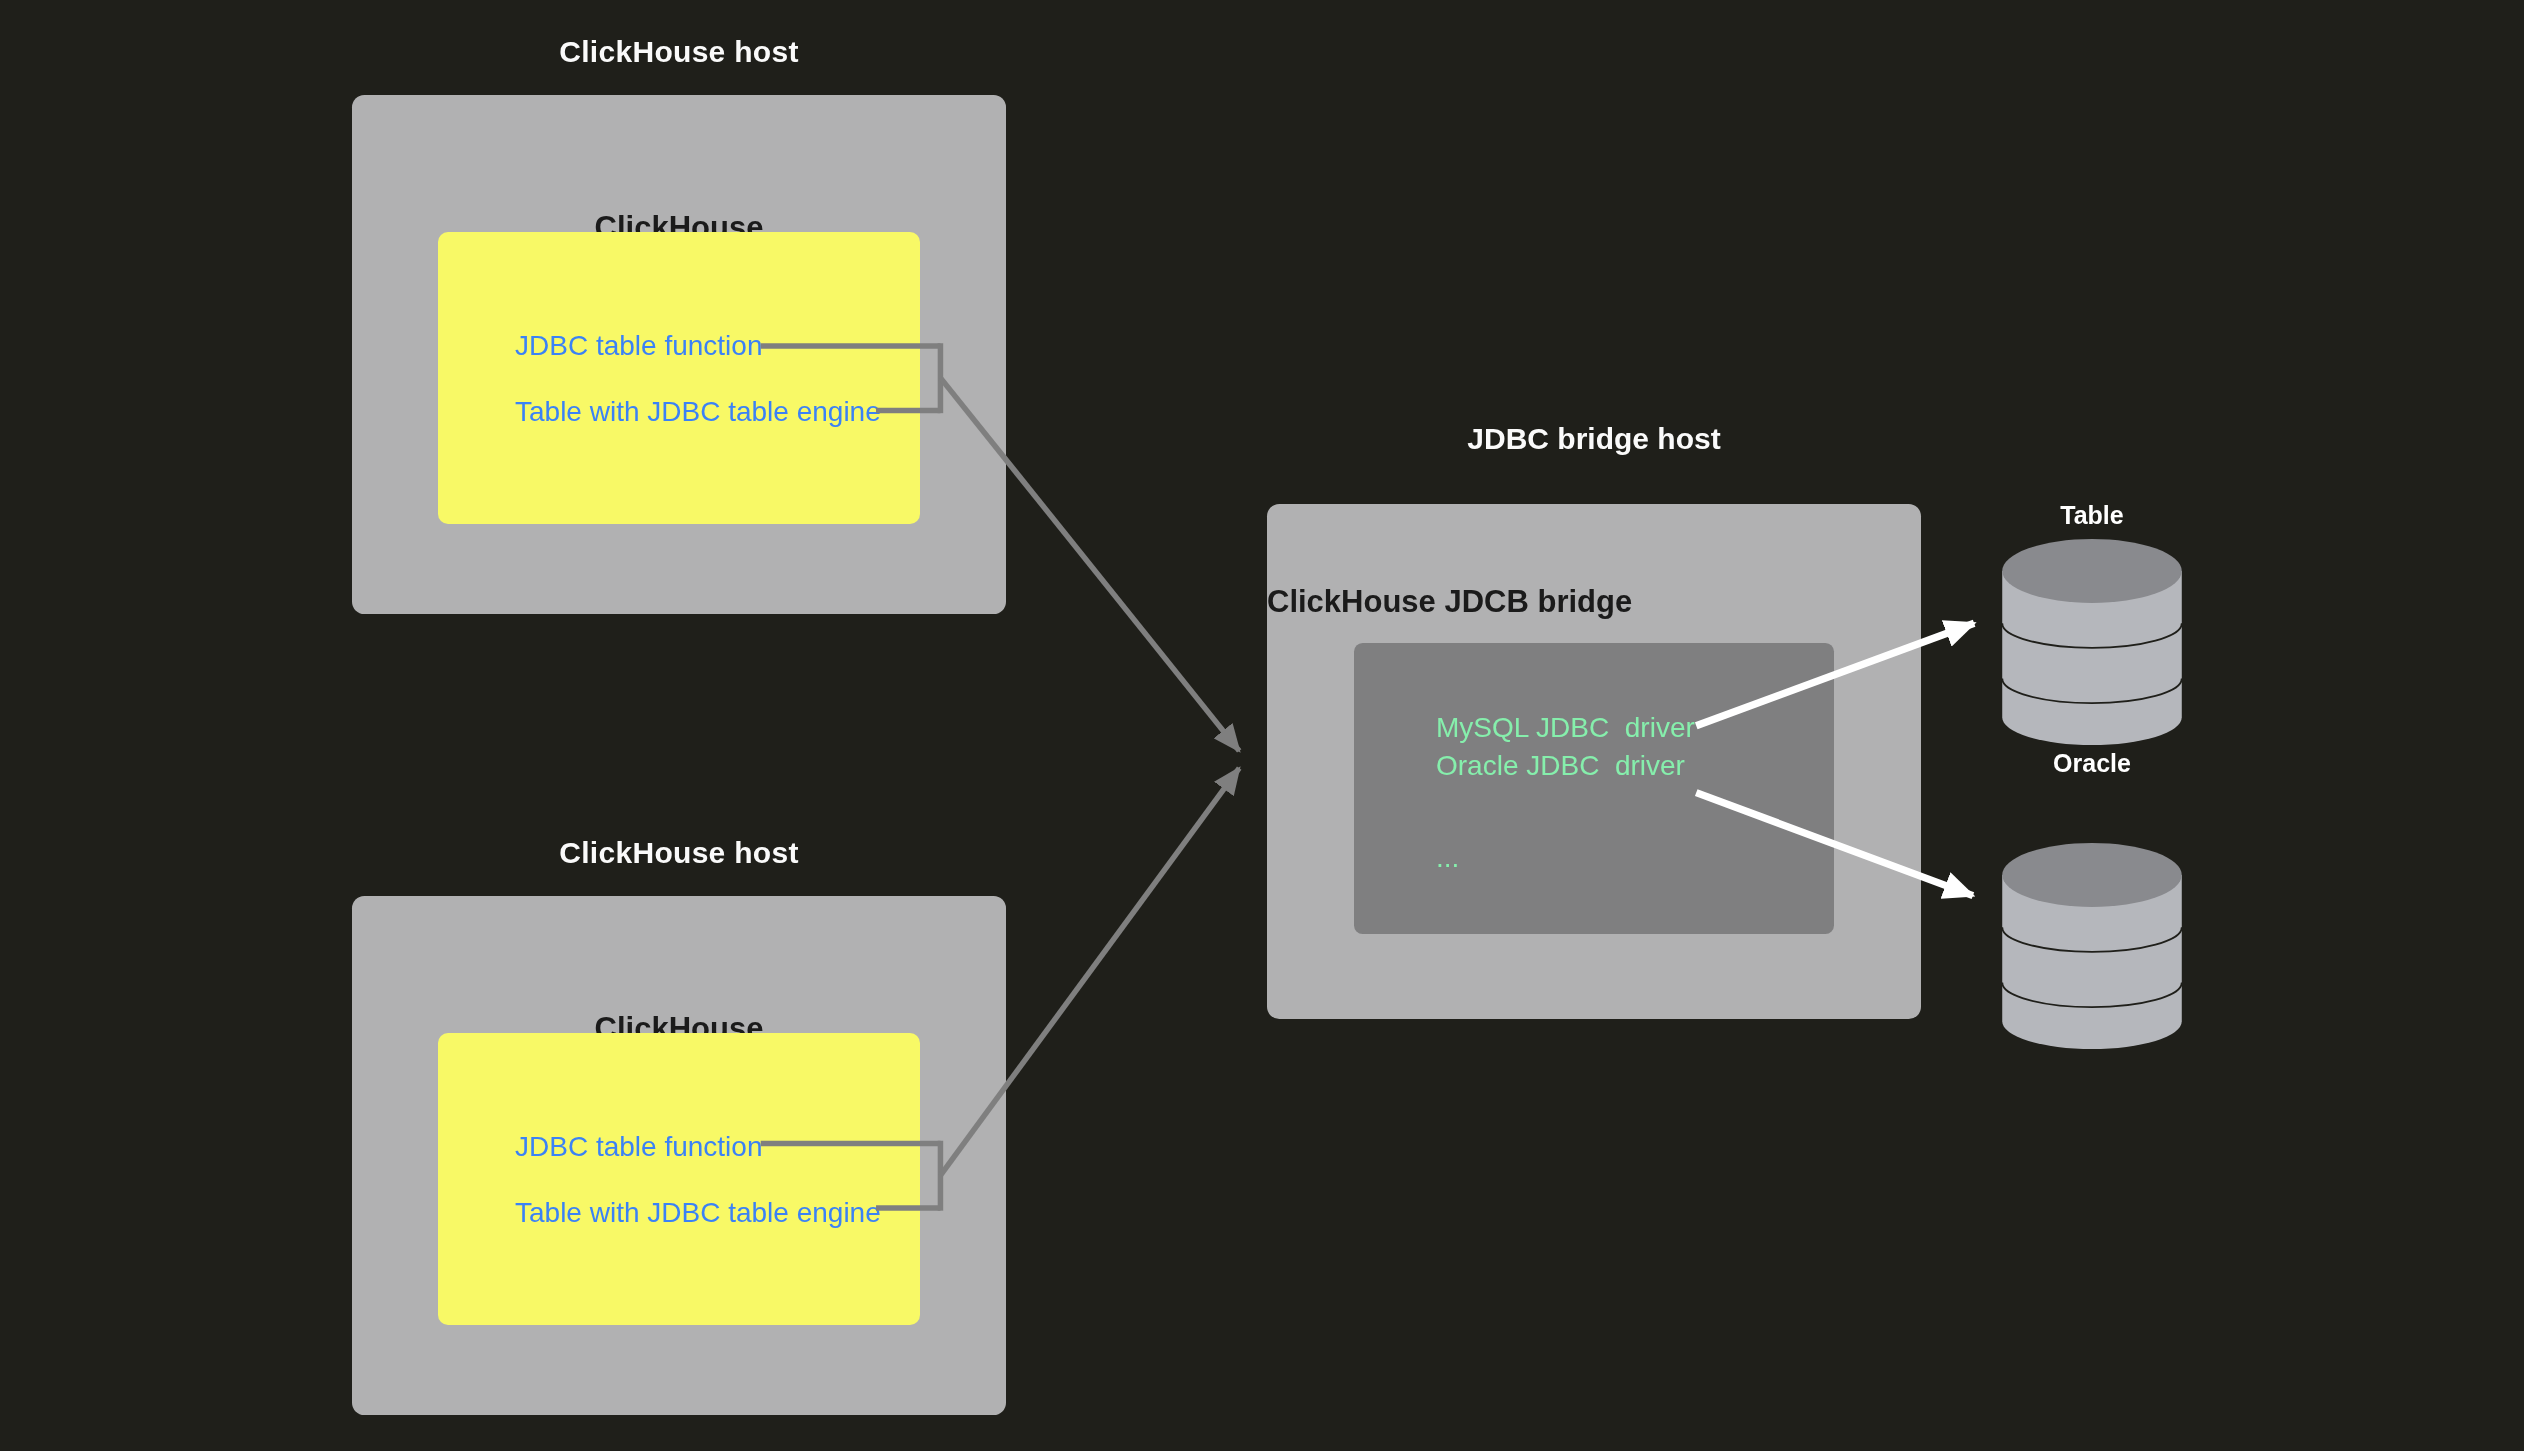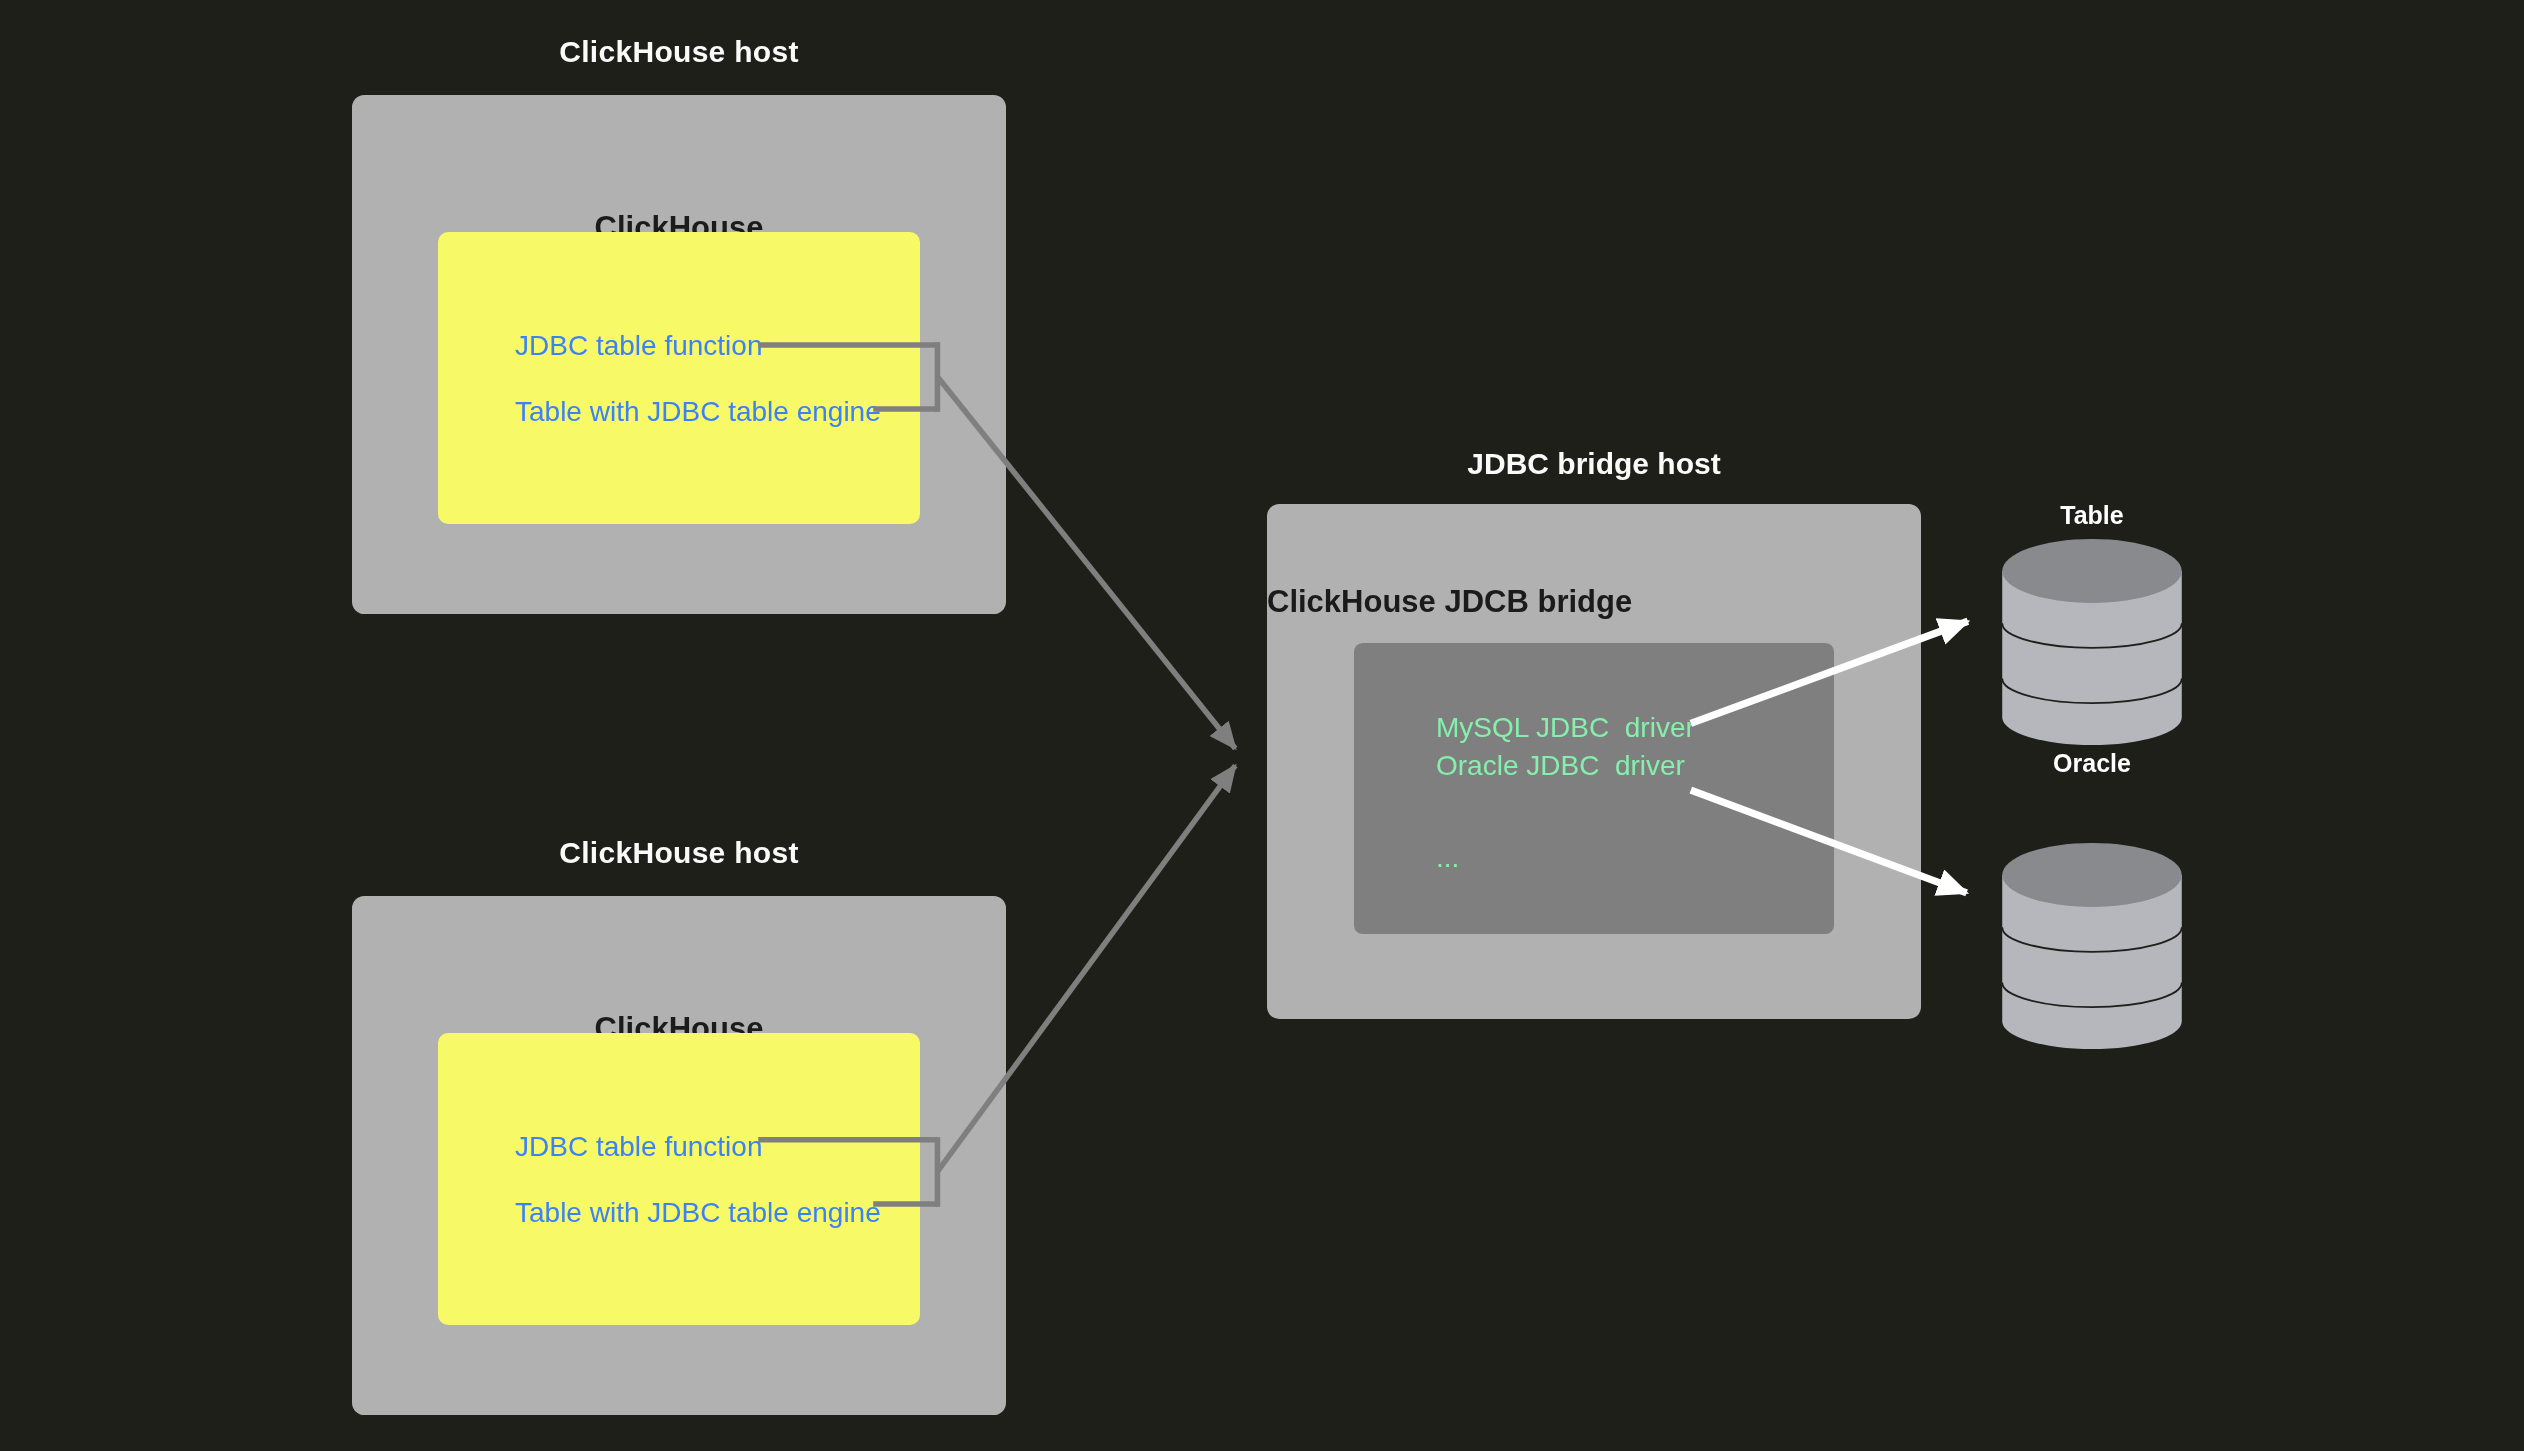--- a/index.html
+++ b/index.html
@@ -9,20 +9,21 @@
     height: 1452px;
     background: #1f1f1a;
     overflow: hidden;
     font-family: "Liberation Sans", sans-serif;
   }
   .stage {
     position: absolute;
     inset: 0;
     width: 2506px;
     height: 1452px;
+    padding-left: 8px;
   }
   .host-label {
     position: absolute;
     width: 654px;
     height: 37px;
     line-height: 37px;
     text-align: center;
     font-size: 30px;
     font-weight: 600;
     color: #fafafa;
@@ -60,21 +61,21 @@
     height: 35px;
     line-height: 35px;
     font-size: 28px;
     font-weight: 500;
     color: #3b82f6;
     white-space: pre;
   }
   .bridge-label {
     position: absolute;
     left: 1267px;
-    top: 445px;
+    top: 420px;
     width: 654px;
     height: 37px;
     line-height: 37px;
     text-align: center;
     font-size: 30px;
     font-weight: 600;
     color: #fafafa;
   }
   .bridge-box {
     position: absolute;

